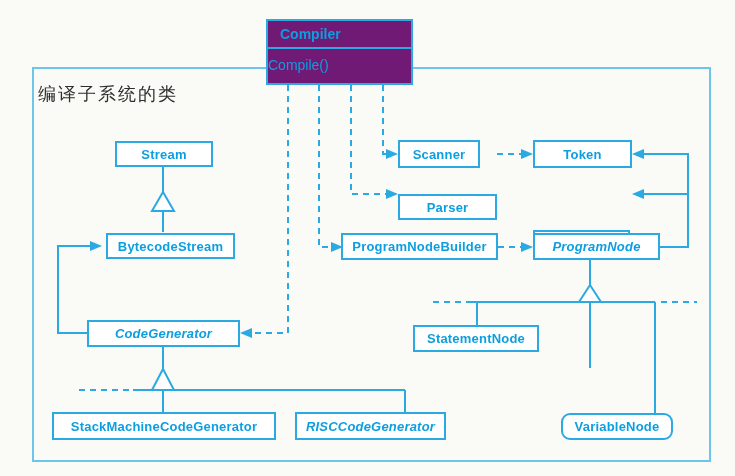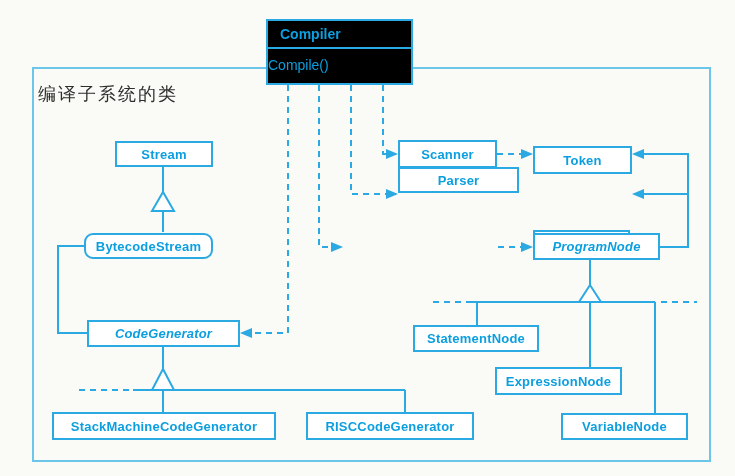--- a/index.html
+++ b/index.html
@@ -28,21 +28,21 @@
     font-size:13px;
     letter-spacing:.2px;
     display:flex;align-items:center;justify-content:center;
     white-space:nowrap;
   }
   .cls.abstract{font-style:italic;}
   .facade{
     position:absolute;
     left:266px;top:19px;width:147px;height:66px;
     border:2px solid var(--line);
-    background:#000000;
+    background:#701a75;
     color:var(--cls-text);
     font-size:14px;
   }
   .facade .name{
     height:28px;border-bottom:2px solid var(--line);
     display:flex;align-items:center;padding-left:12px;
     font-weight:bold;
   }
   .facade .method{
     height:32px;
@@ -140,38 +140,38 @@
 
   <div class="facade">
     <div class="name">Compiler</div>
     <div class="method">Compile()</div>
   </div>
 
   <div class="subsystem-label">编译子系统的类</div>
 
   <div class="cls" style="left:115px;top:141px;width:98px;height:26px;">Stream</div>
 
-  <div class="cls" style="left:84px;top:233px;width:129px;height:26px;border-radius:9px;">BytecodeStream</div>
+  <div class="cls" style="left:106px;top:233px;width:129px;height:26px;">BytecodeStream</div>
 
   <div class="cls" style="left:52px;top:412px;width:224px;height:28px;">StackMachineCodeGenerator</div>
 
   <div class="cls abstract" style="left:87px;top:320px;width:153px;height:27px;">CodeGenerator</div>
 
-  <div class="cls" style="left:306px;top:412px;width:168px;height:28px;">RISCCodeGenerator</div>
+  <div class="cls" style="left:295px;top:412px;width:151px;height:28px;font-style:italic;">RISCCodeGenerator</div>
 
-  <div class="cls" style="left:398px;top:140px;width:99px;height:28px;">Scanner</div>
+  <div class="cls" style="left:398px;top:140px;width:82px;height:28px;">Scanner</div>
 
-  <div class="cls" style="left:533px;top:140px;width:99px;height:28px;margin-top:6px;">Token</div>
+  <div class="cls" style="left:533px;top:140px;width:99px;height:28px;">Token</div>
 
-  <div class="cls" style="left:398px;top:167px;width:121px;height:26px;">Parser</div>
+  <div class="cls" style="left:398px;top:194px;width:99px;height:26px;">Parser</div>
 
   <div class="cls" style="left:533px;top:190px;width:97px;height:26px;margin-top:40px;">Symbol</div>
 
+  <div class="cls" style="left:341px;top:233px;width:157px;height:27px;">ProgramNodeBuilder</div>
 
   <div class="cls abstract" style="left:533px;top:233px;width:127px;height:27px;">ProgramNode</div>
 
   <div class="cls" style="left:413px;top:325px;width:126px;height:27px;">StatementNode</div>
 
-  <div class="cls" style="left:495px;top:367px;width:127px;height:28px;">ExpressionNode</div>
 
-  <div class="cls" style="left:561px;top:413px;width:127px;height:27px;">VariableNode</div>
+  <div class="cls" style="left:561px;top:413px;width:112px;height:27px;border-radius:9px;">VariableNode</div>
 
 </div>
 
 </body></html>

